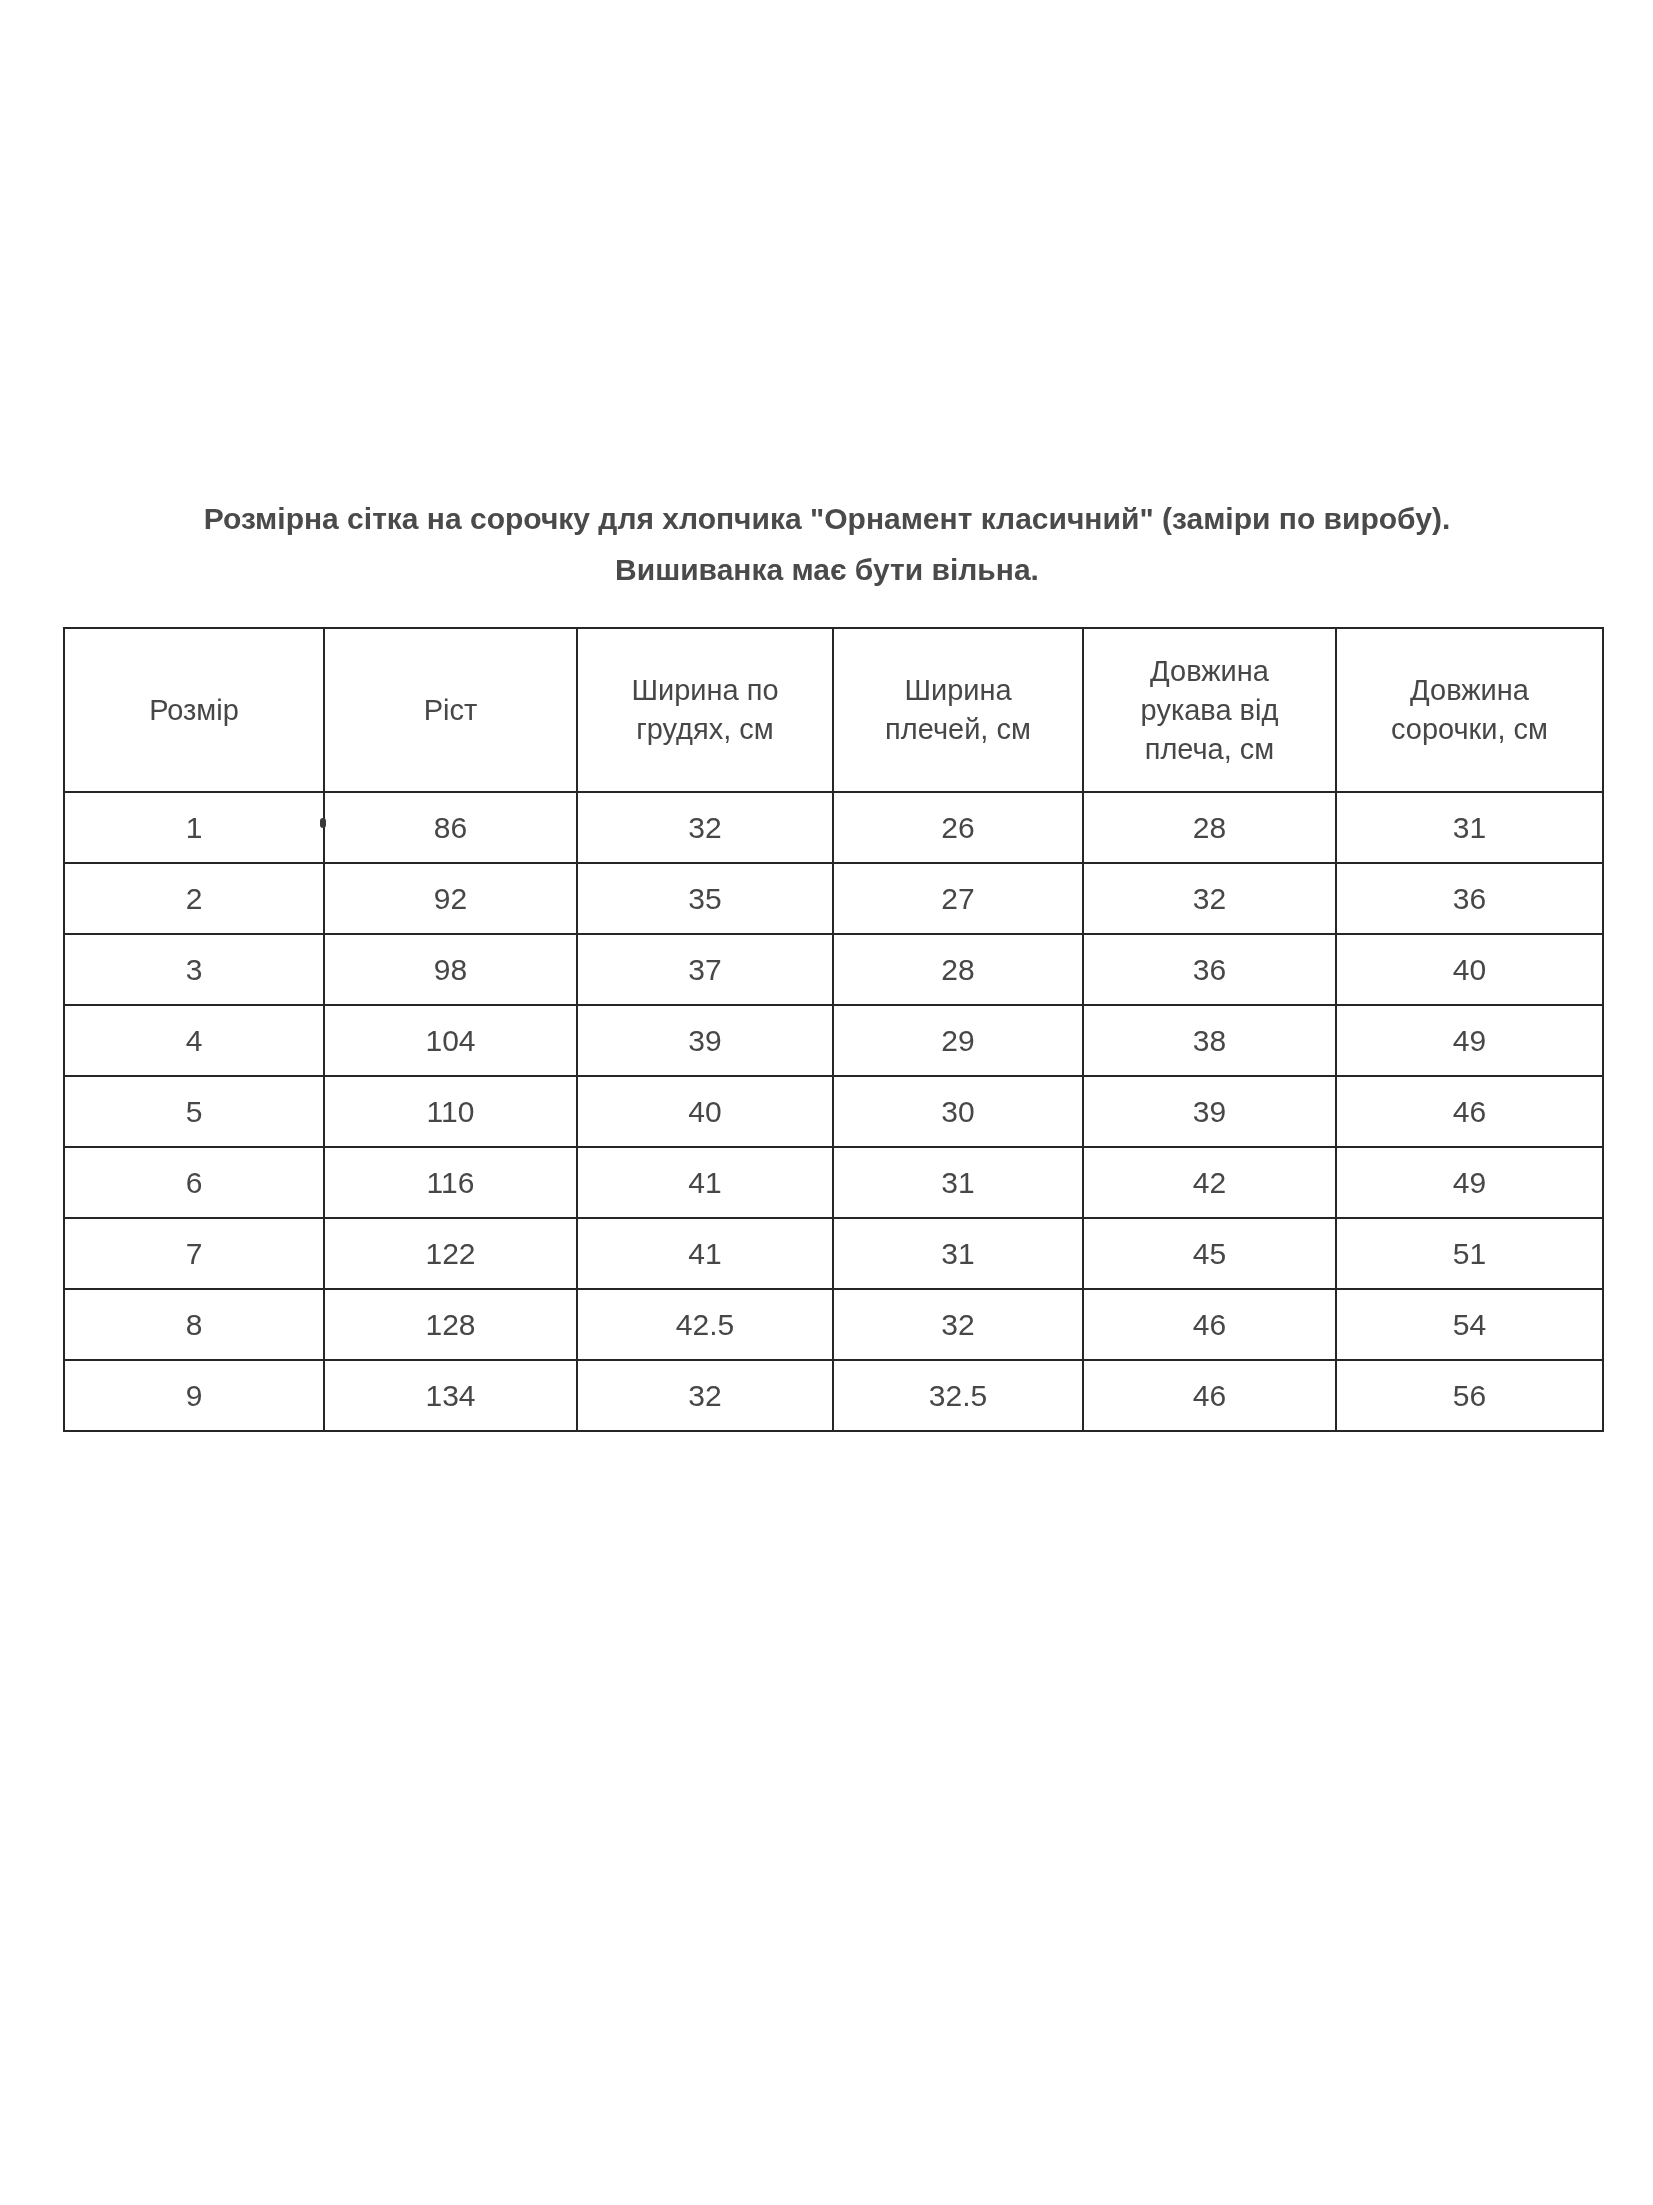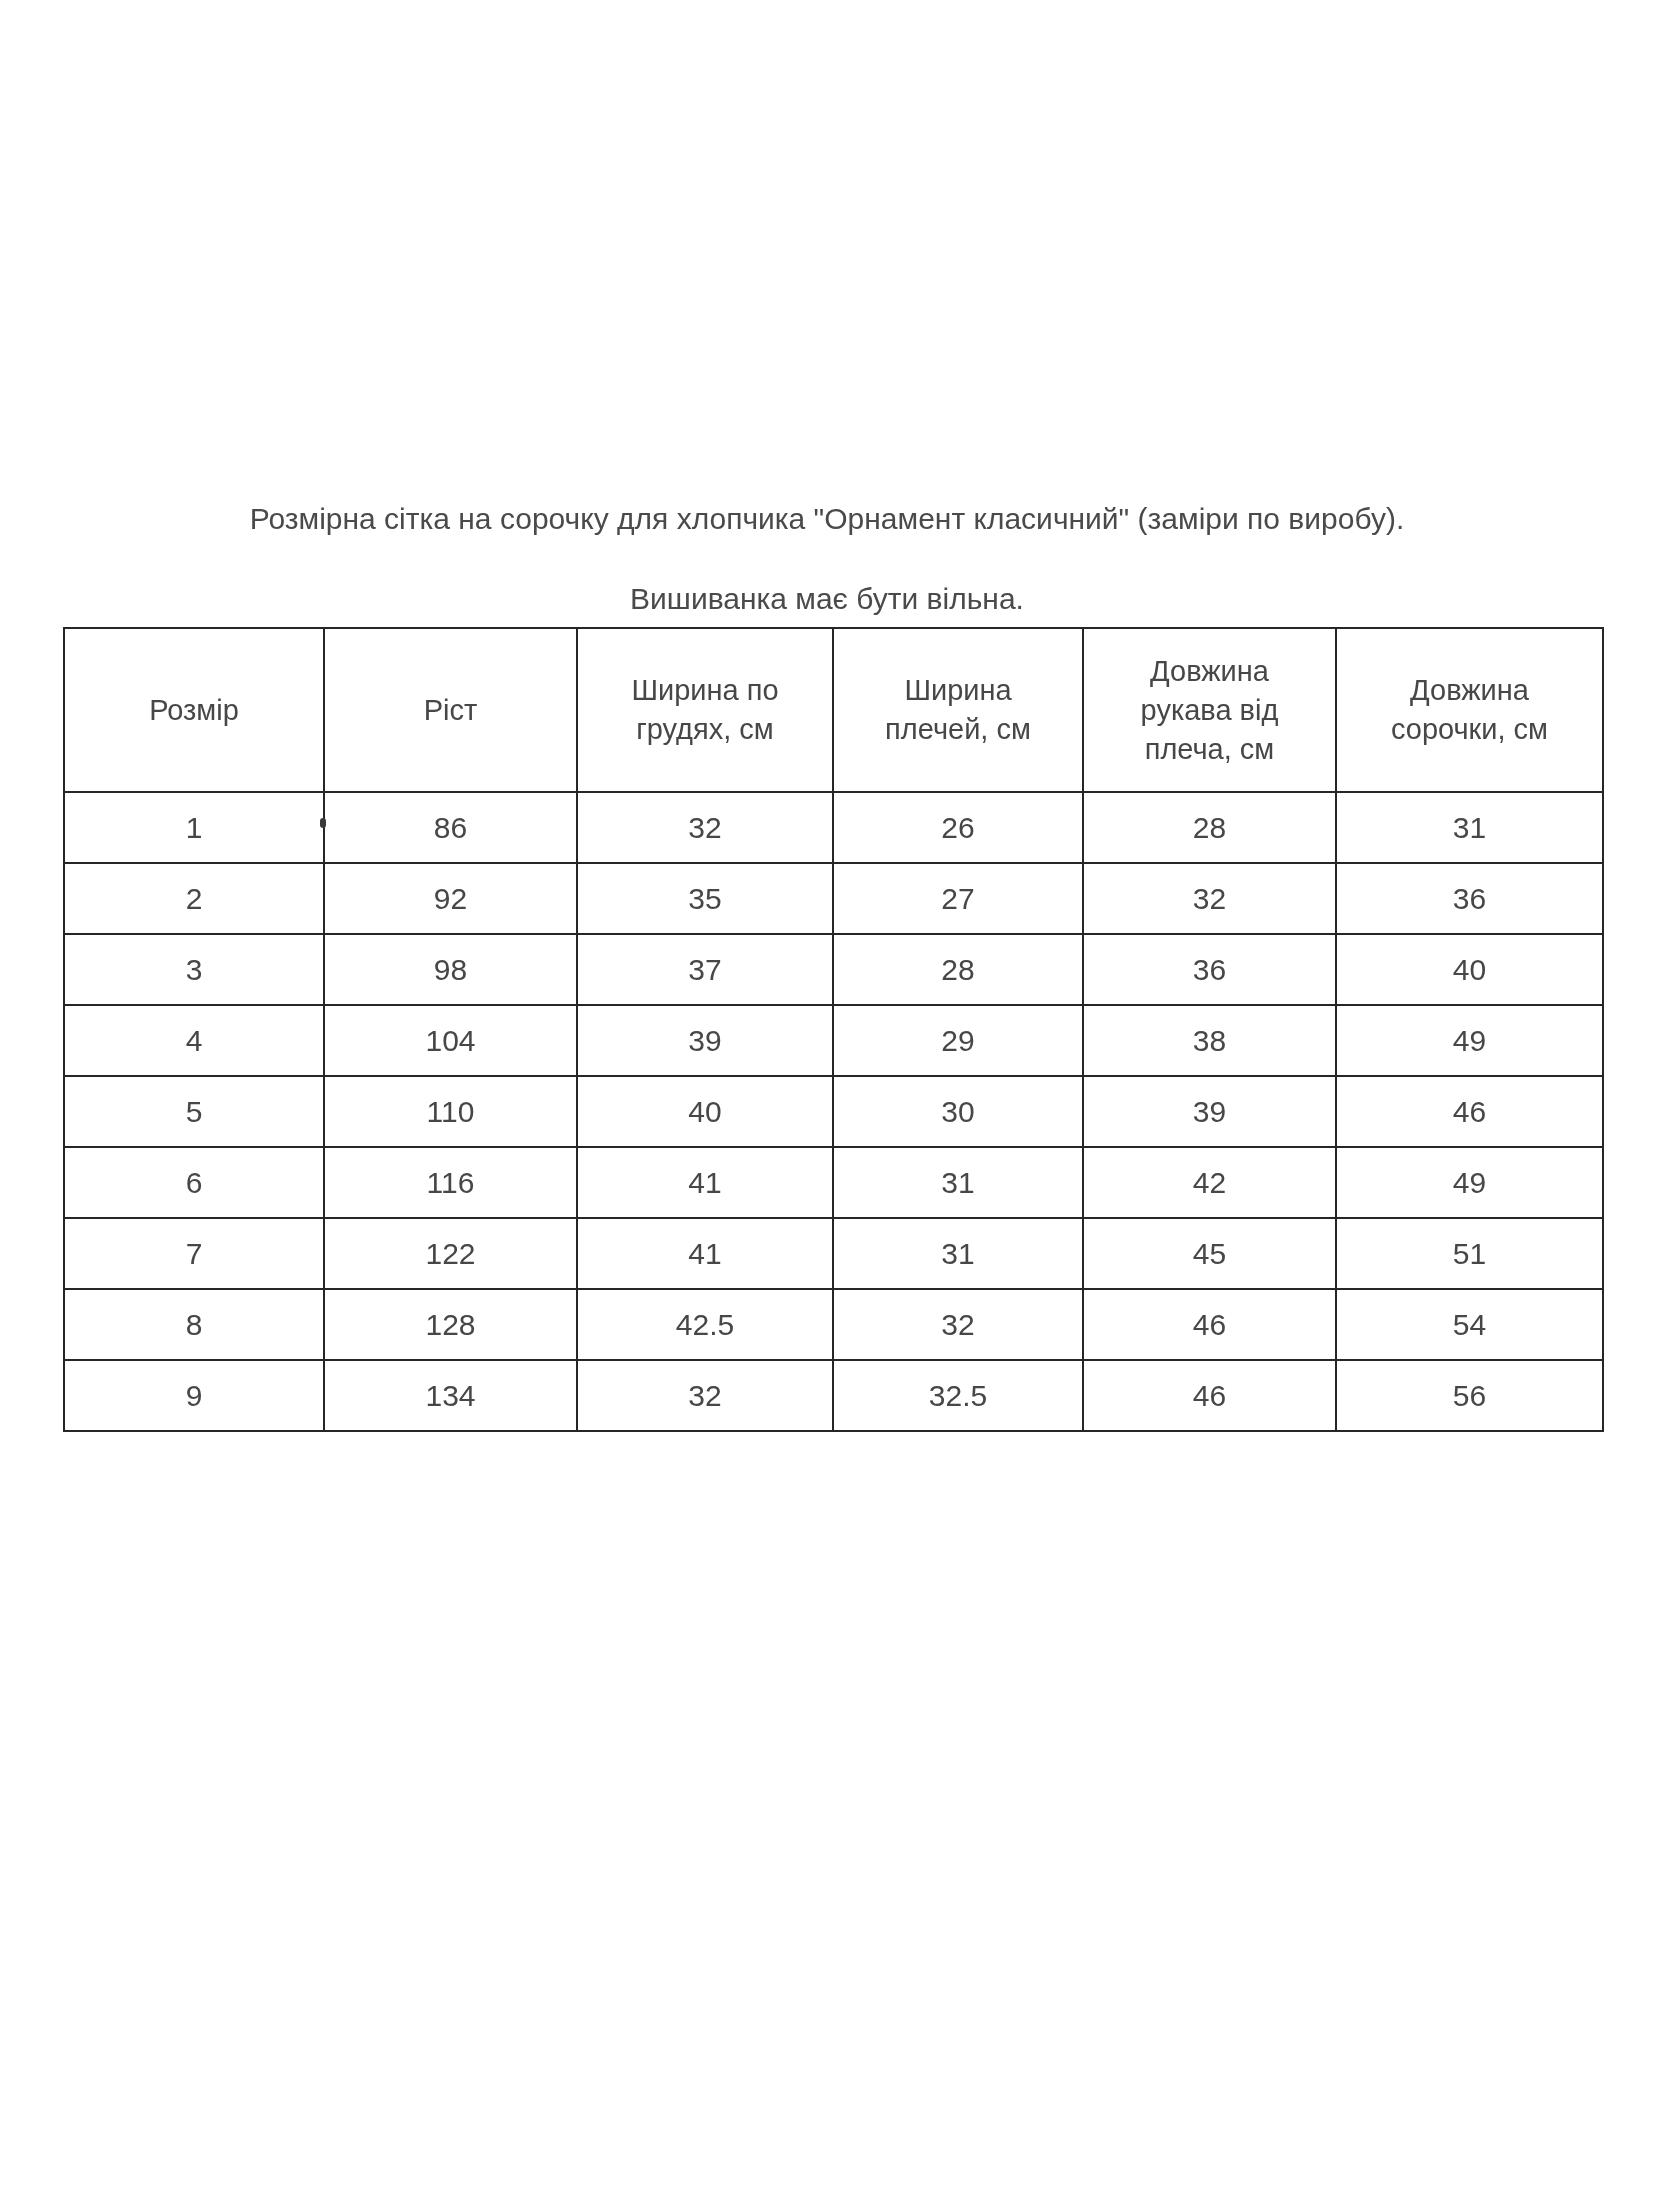--- a/index.html
+++ b/index.html
@@ -18,24 +18,24 @@
     position: absolute;
     top: 500px;
     left: 0;
     width: 100%;
     text-align: center;
     color: #4a4a4a;
   }
   .title-line {
     font-size: 30px;
     line-height: 38px;
-    font-weight: 400;
+    font-weight: 700;
   }
   .title-line + .title-line {
-    margin-top: 42px;
+    margin-top: 13px;
   }
   .table-wrap {
     position: absolute;
     left: 63px;
     top: 627px;
     width: 1539px;
   }
   table.size-table {
     width: 100%;
     border-collapse: collapse;

